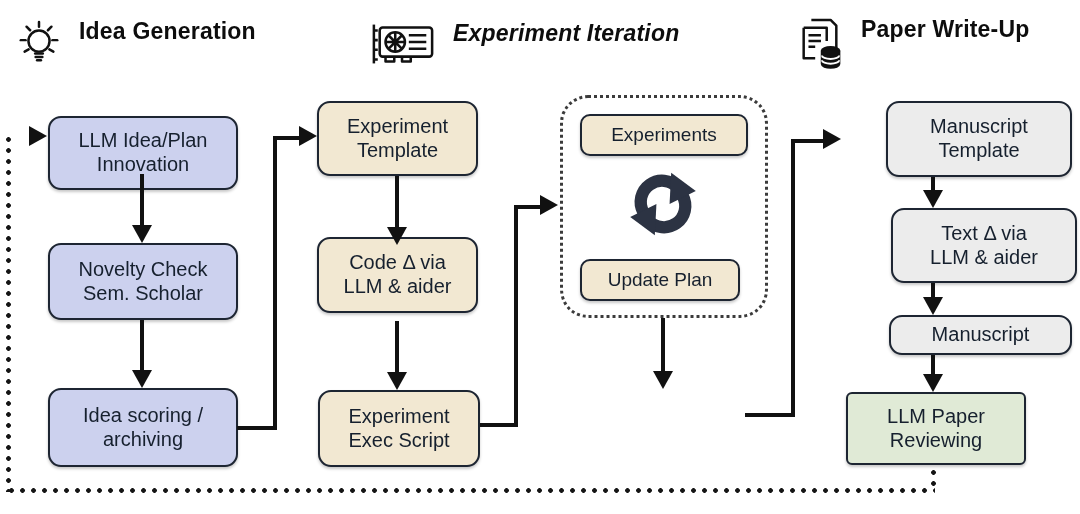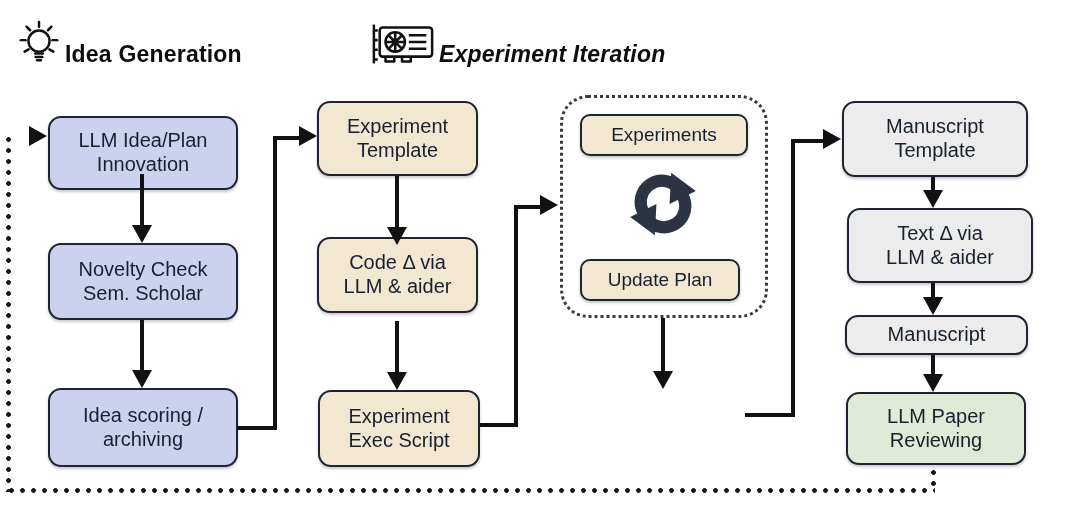--- a/index.html
+++ b/index.html
@@ -2,40 +2,40 @@
 <html><head>
 <meta charset="utf-8">
 <style>
   html,body{margin:0;padding:0;background:#ffffff;}
   #canvas{
     position:relative; width:1080px; height:514px; overflow:hidden;
     background:#ffffff;
     font-family:"Liberation Sans", sans-serif;
   }
   
-  .hdr{position:absolute; display:flex; align-items:flex-end; gap:3px;}
+  .hdr{position:absolute; display:flex; align-items:flex-start; gap:17px;}
   .hdr-label{font-size:23px; font-weight:bold; color:#0d0d0d; letter-spacing:.2px;}
   .hdr-icon{flex:0 0 auto; display:block;}
   #hdr-idea{left:16px; top:18px;}
   #hdr-exp {left:370px; top:20px;font-style:italic;}
   #hdr-paper{left:796px; top:16px;}
 
   
   .box{
     position:absolute; box-sizing:border-box;
     border:2.5px solid #1d2532; border-radius:13px;
     display:flex; align-items:center; justify-content:center;
     text-align:center; font-size:20px; font-weight:500; line-height:1.18;
     color:#16202e; white-space:pre-line;
     box-shadow:0 2px 3px rgba(0,0,0,.22);
   }
   .c-idea {background:#ccd1ee;}
   .c-exp  {background:#f2e8d2;}
-  .c-paper{background:#ececec;}
-  .c-rev  {background:#e0ead6;}
+  .c-paper{background:#ececec;margin-left:44px;}
+  .c-rev  {background:#e0ead6;border-radius:6px;}
 
   #b-llm-idea {left:48px;  top:100px; width:190px; height:74px;margin-top:16px;}
   #b-novelty  {left:48px;  top:243px; width:190px; height:77px;}
   #b-scoring  {left:48px;  top:388px; width:190px; height:79px;}
 
   #b-exp-tpl  {left:317px; top:101px; width:161px; height:75px;}
   #b-code-d   {left:317px; top:237px; width:161px; height:76px;}
   #b-exec     {left:318px; top:390px; width:162px; height:77px;}
 
   #loop-frame {
@@ -137,20 +137,35 @@
         <path d="M16 37 v5 h9 v-5"></path>
           <path d="M33 37 v5 h9 v-5"></path>
         <circle cx="26" cy="22" r="10"></circle>
         <path d="M26 12 v20 M16 22 h20 M19 15 l14 14 M33 15 l-14 14"></path>
         <path d="M40 15 h18 M40 22 h18 M40 29 h18"></path>
       </g>
     </svg>
     <span class="hdr-label">Experiment Iteration</span>
   </div>
 
+  <div class="hdr" id="hdr-paper">
+    <svg class="hdr-icon" width="48" height="54" viewBox="0 0 50 56">
+      <g stroke="#111" stroke-width="2.6" fill="#fff" stroke-linejoin="round">
+        <path d="M16 4 h20 l6 6 v26 h-10"></path>
+        <path d="M8 12 h24 v14 M8 12 v32 h12"></path>
+        <path d="M13 20 h13 M13 26 h13 M13 32 h7" fill="none"></path>
+      </g>
+      <g stroke="#111" stroke-width="2.4">
+        <ellipse cx="36" cy="36" rx="9" ry="3.6" fill="#111"></ellipse>
+        <path d="M27 36 v14 a9 3.6 0 0 0 18 0 v-14" fill="#111"></path>
+        <path d="M27 41 a9 3.6 0 0 0 18 0 M27 46 a9 3.6 0 0 0 18 0" fill="none" stroke="#fff" stroke-width="2"></path>
+      </g>
+    </svg>
+    <span class="hdr-label">Paper Write-Up</span>
+  </div>
 
   <div class="box c-idea" id="b-llm-idea">LLM Idea/Plan
 Innovation</div>
   <div class="box c-idea" id="b-novelty">Novelty Check
 Sem. Scholar</div>
   <div class="box c-idea" id="b-scoring">Idea scoring /
 archiving</div>
 
   <div class="box c-exp" id="b-exp-tpl">Experiment
 Template</div>

